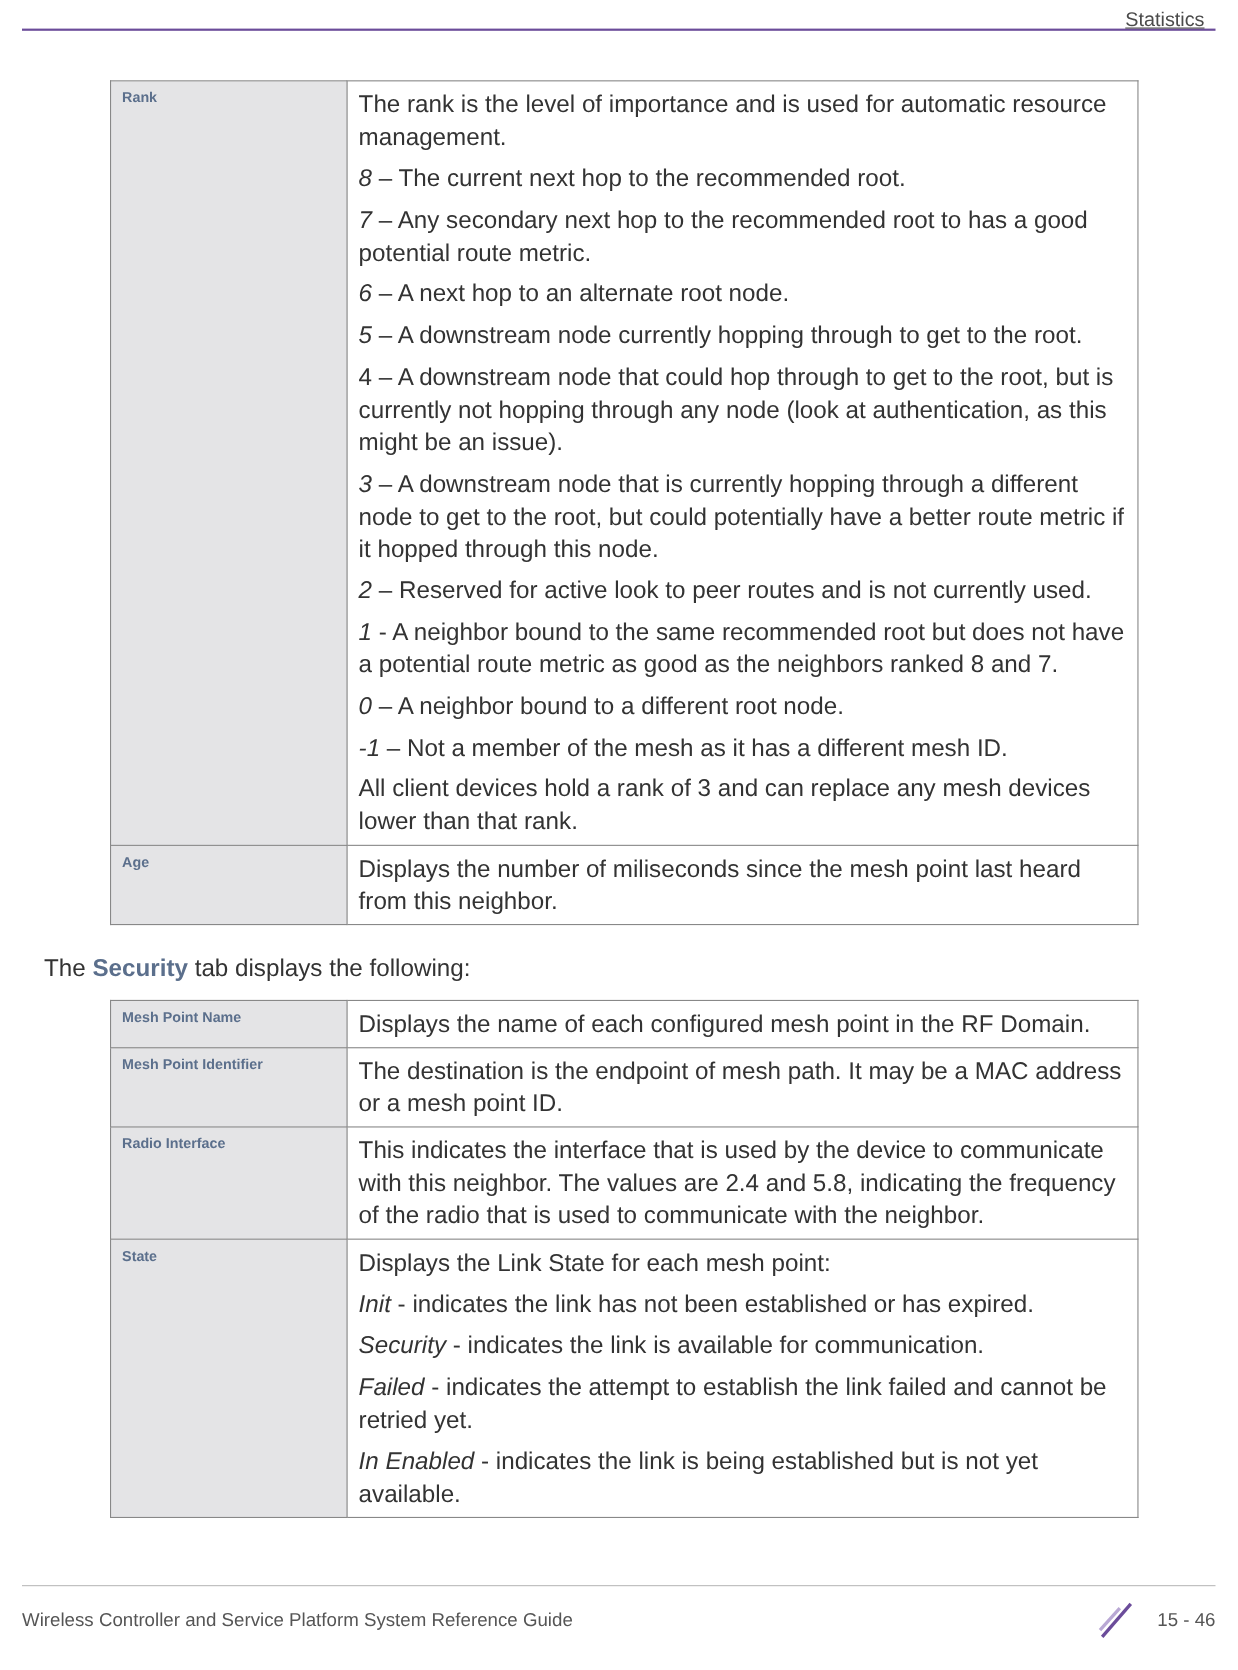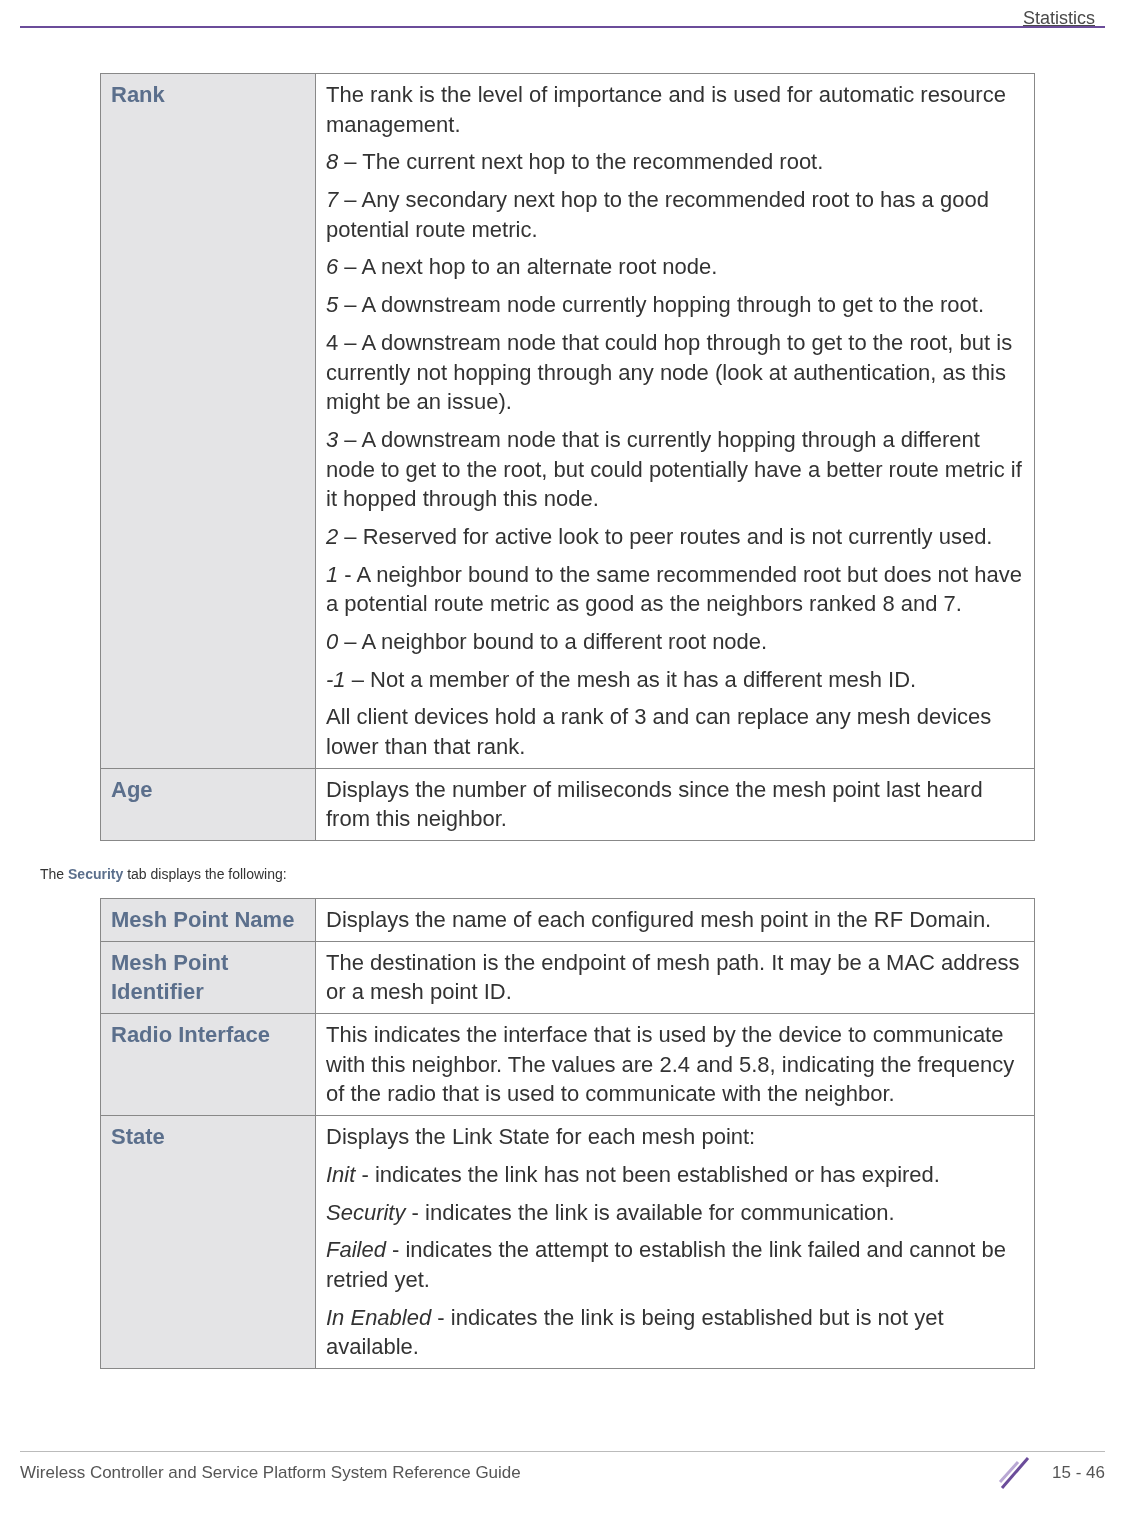--- a/index.html
+++ b/index.html
@@ -40,37 +40,38 @@
     padding: 6px 10px;
     vertical-align: top;
     font-size: 22px;
     color: #333;
   }
   table.doc td.label {
     background: #e4e4e6;
     color: #5b6f8c;
     font-weight: 700;
     width: 215px;
-    font-size: 22px;
+    font-size: 13px;
   }
   .desc p { margin-bottom: 8px; }
   .desc p:last-child { margin-bottom: 0; }
   .ital-lead { font-style: italic; }
   .intertext {
     margin: 24px 0 14px 0;
-    font-size: 14px;
+    font-size: 22px;
     color: #333;
   }
   .intertext b { color: #5b6f8c; font-weight: 700; }
   .footer {
     position: absolute;
     left: 20px;
     right: 20px;
     bottom: 24px;
     border-top: 1px solid #bbb;
+    padding-top: 10px;
     display: flex;
     align-items: center;
     justify-content: space-between;
     font-size: 17px;
     color: #555;
   }
   .footer .pageno {
     display: flex;
     align-items: center;
     gap: 16px;

